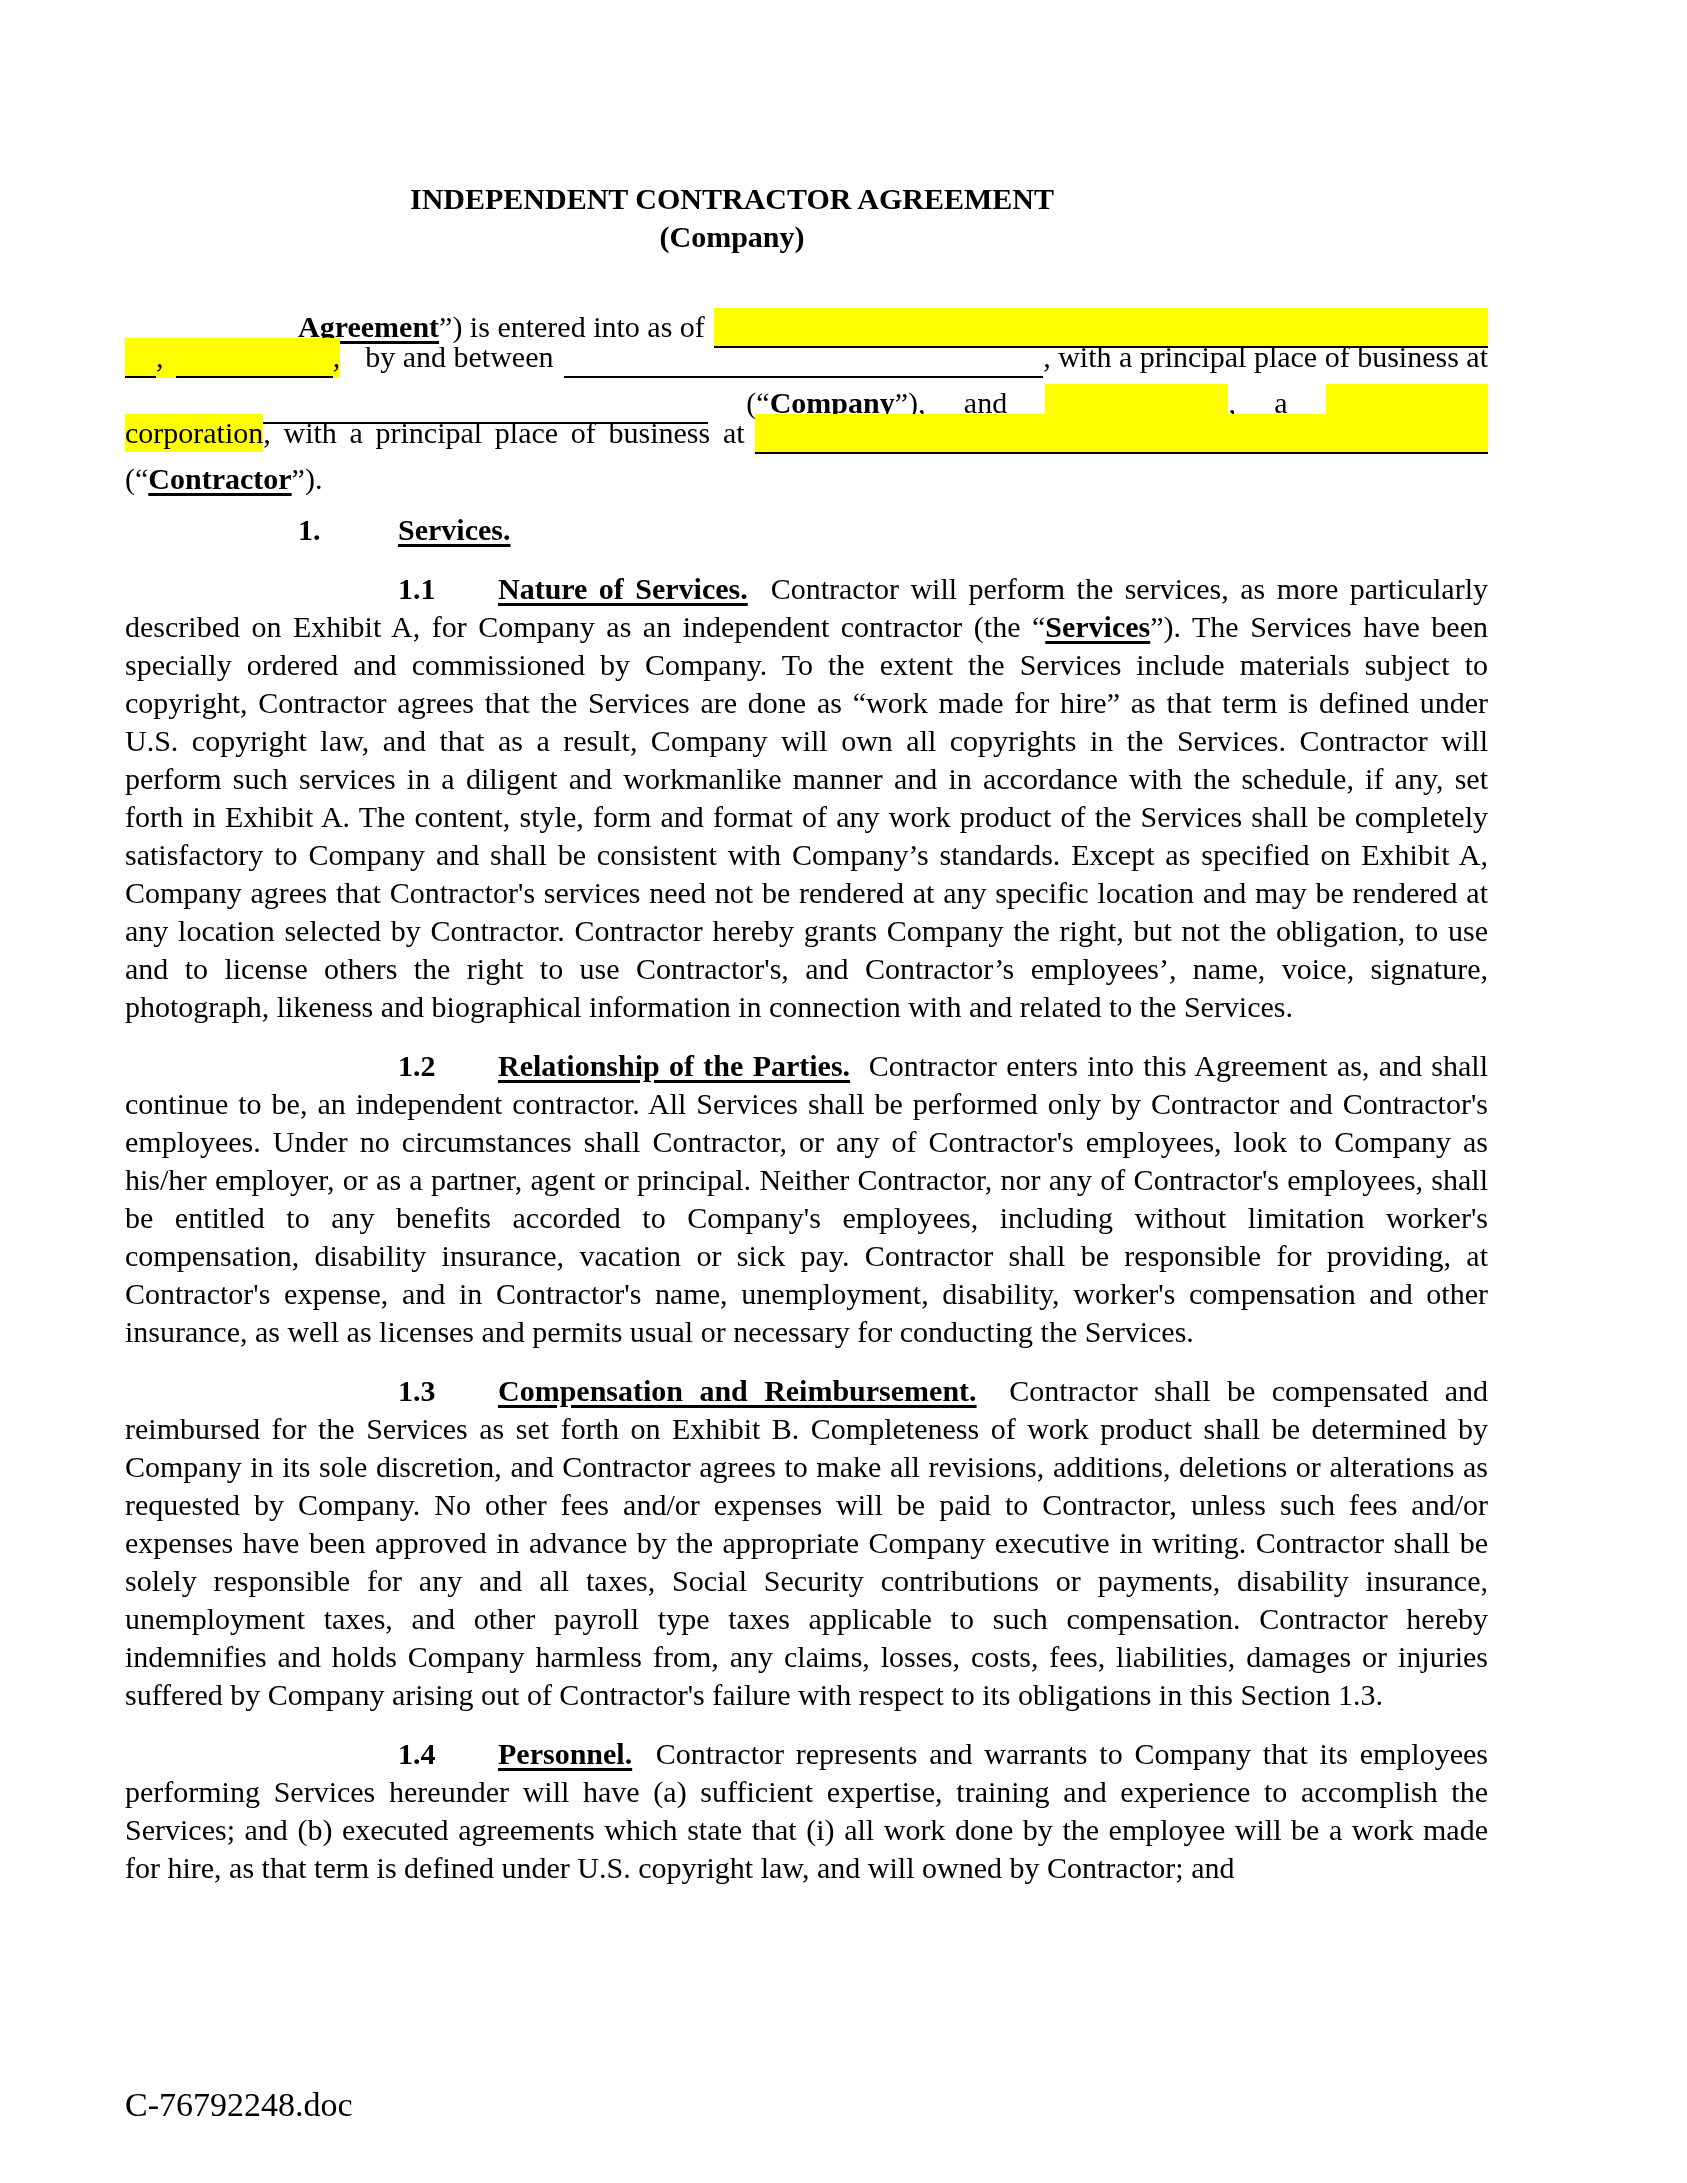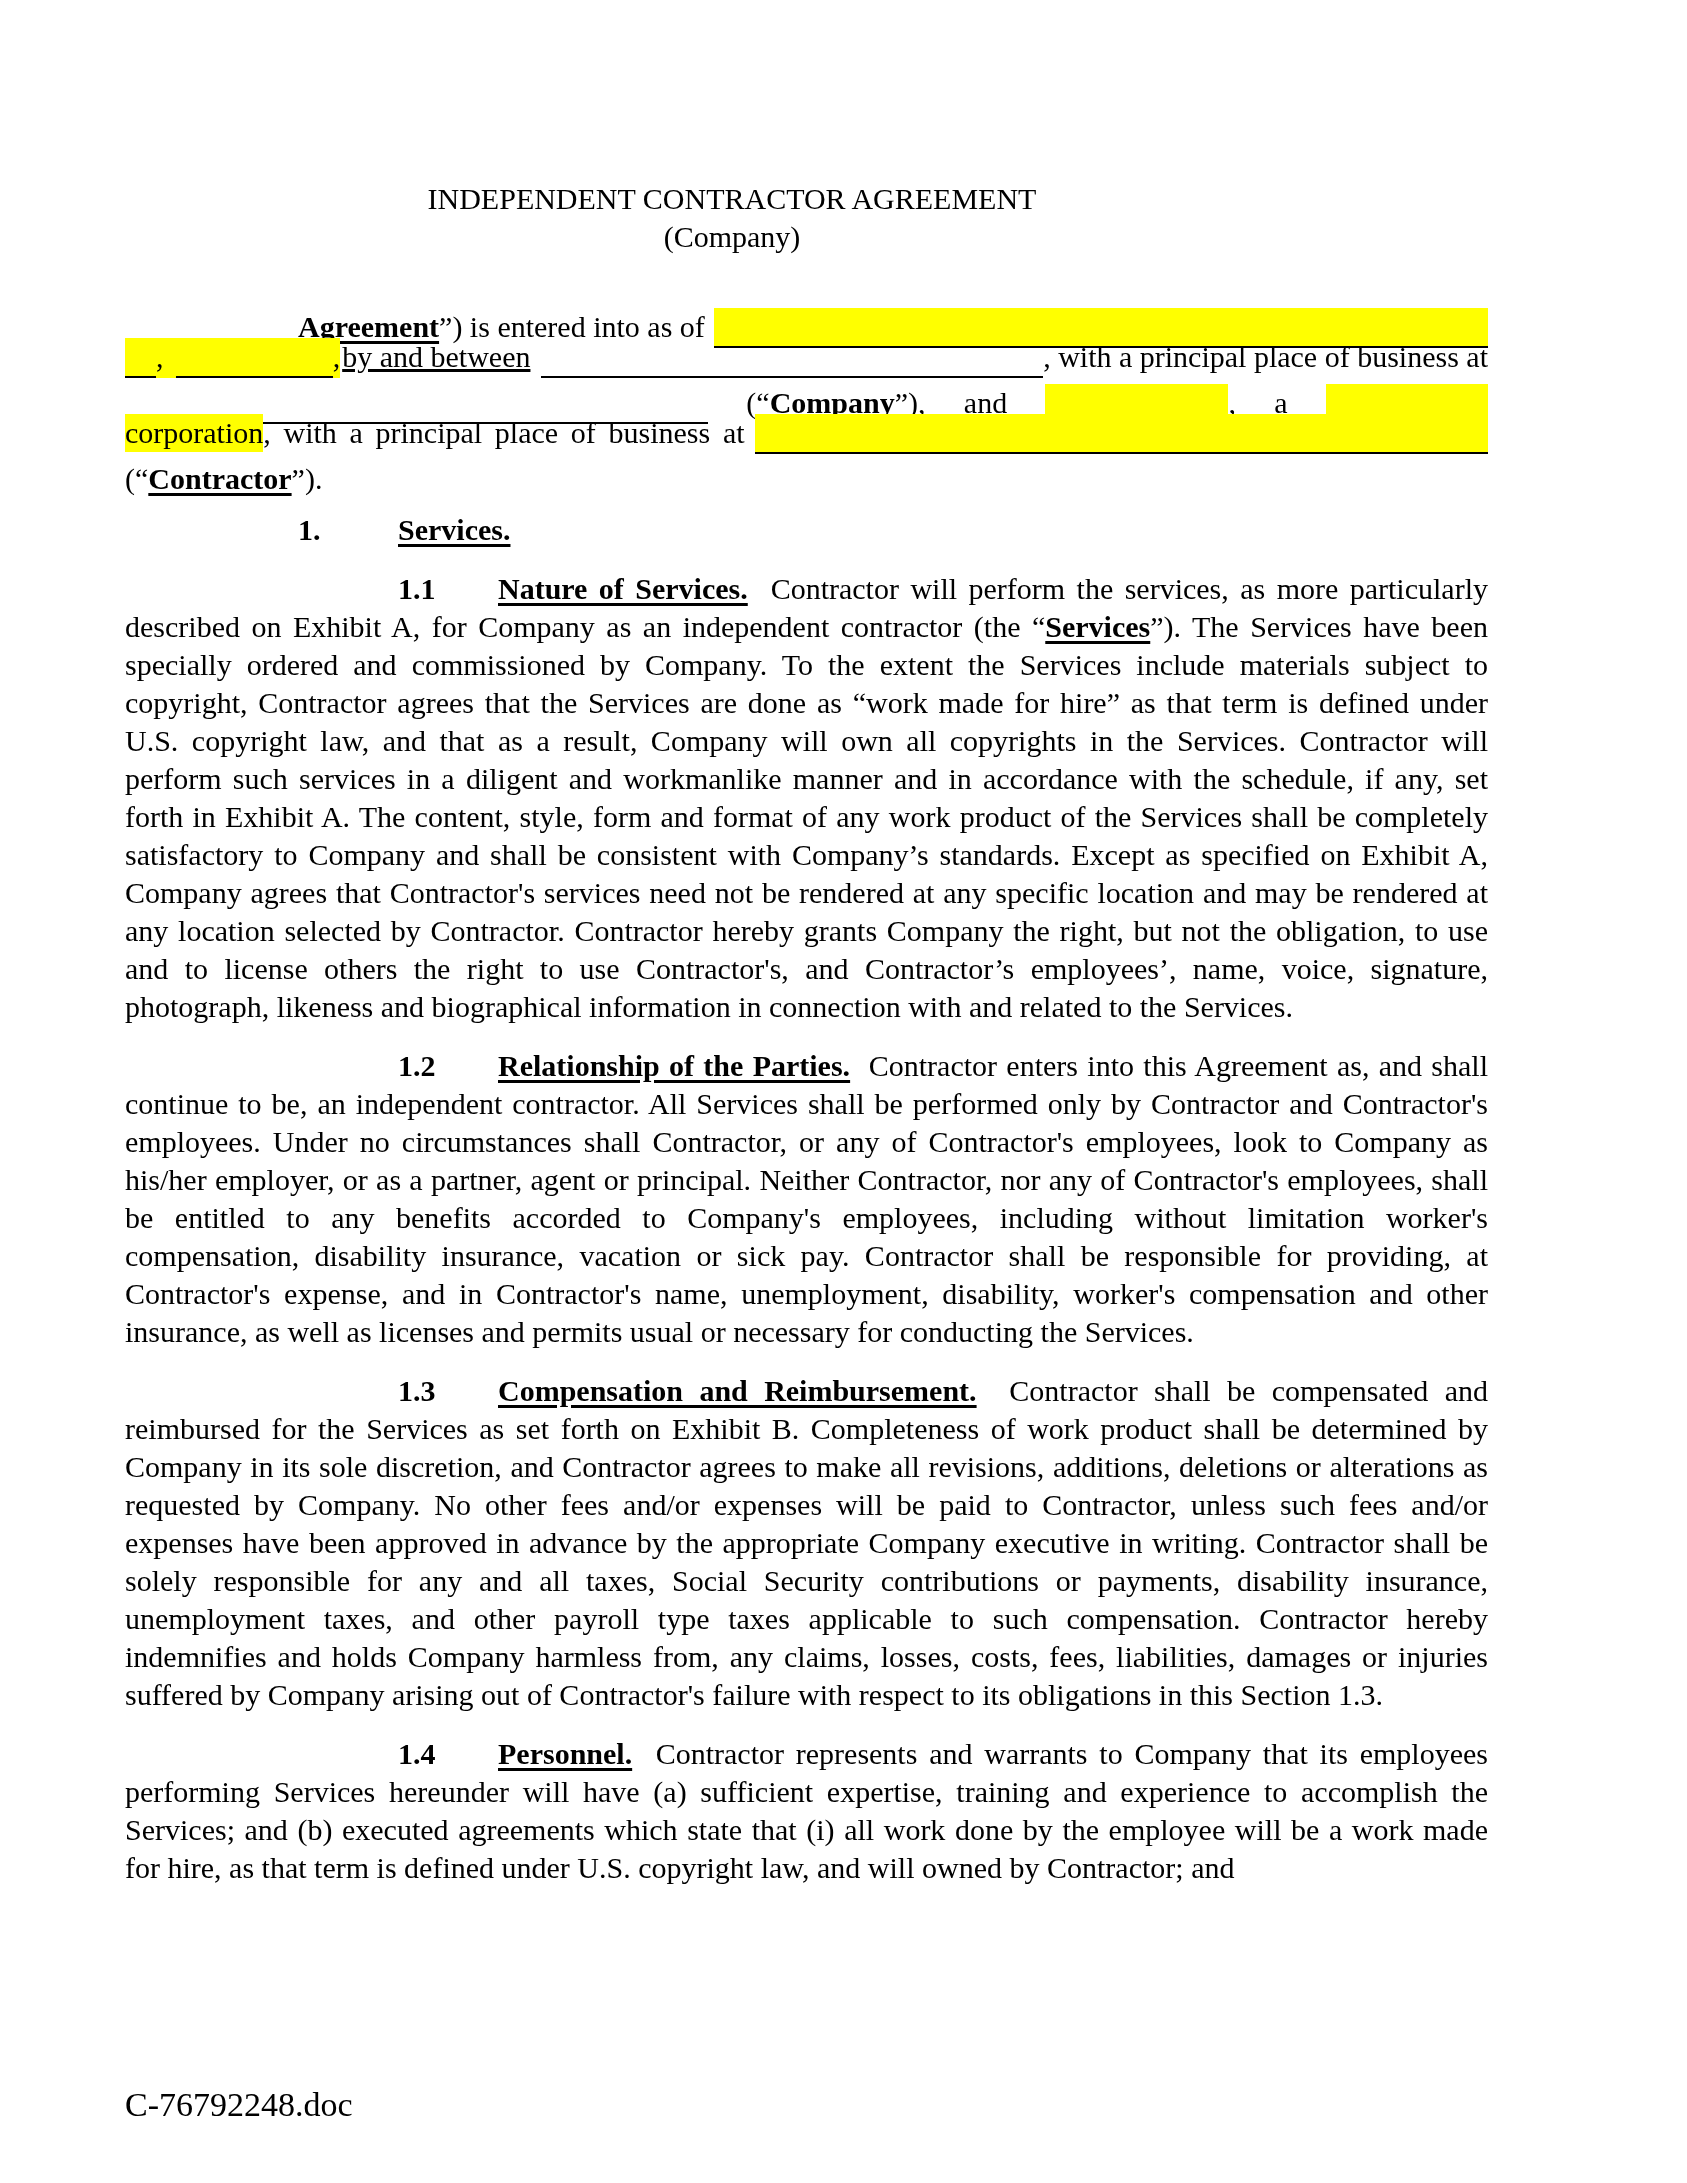--- a/index.html
+++ b/index.html
@@ -8,21 +8,21 @@
     width:1687px; height:2184px;
     background:#ffffff;
     font-family:"Liberation Serif", serif;
     font-size:30px;
     line-height:38px;
     color:#000000;
     overflow:hidden;
   }
   .doc-title {
     position:absolute; top:180px; left:0; width:1464px;
-    text-align:center; font-weight:normal;
+    text-align:center; font-weight:bold;
   }
   .content {
     position:absolute; left:125px; top:300px; width:1363px;
     text-align:justify;
   }
   .para { margin:0 0 21px 0; }
   .indent1 { text-indent:173px; }
   .indent2 { text-indent:273px; }
   .num { display:inline-block; width:100px; font-weight:bold; text-indent:0; }
   .heading { font-weight:bold; }
@@ -32,21 +32,21 @@
   
   .iline { display:flex; align-items:baseline; height:38px; white-space:pre; }
   .iline.spread { justify-content:space-between; }
   .grp { display:inline-flex; align-items:baseline; }
   .blank { display:inline-block; border-bottom:2.6px solid #000; }
   .grow { flex:1 1 auto; }
   .ind { flex:0 0 173px; }
   .w35 { width:31px; }  .w180 { width:157px; }
   .w667 { width:583px; } .w210 { width:183px; } .w185 { width:162px; }
   .ml10 { margin-left:8.7px; }
-  .mx12 { margin-left:2px; margin-right:10.5px;text-decoration:underline; }
+  .mx12 { margin-left:25px; margin-right:10.5px; }
   .mr12 { margin-right:10.5px; }
   .ws6 { word-spacing:5.2px; }
   .footer {
     position:absolute; left:125px; top:2089px;
     font-size:34px; line-height:31px;
   }
 </style>
 </head>
 <body>
 

